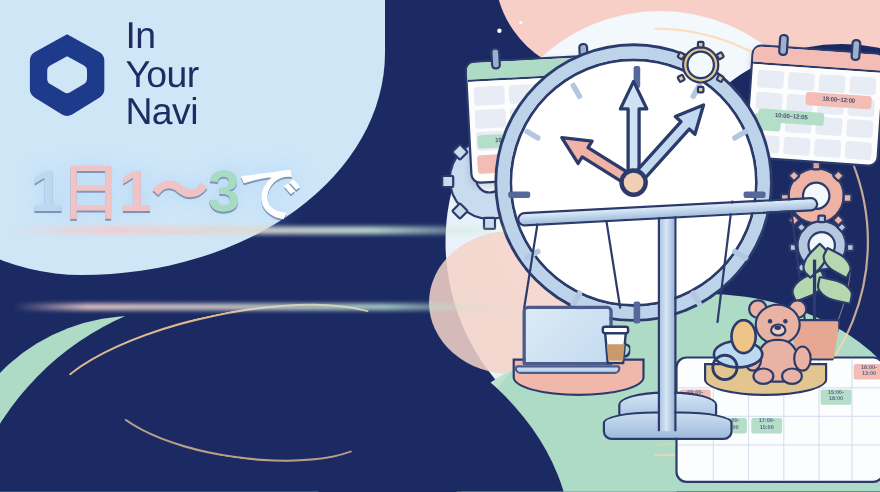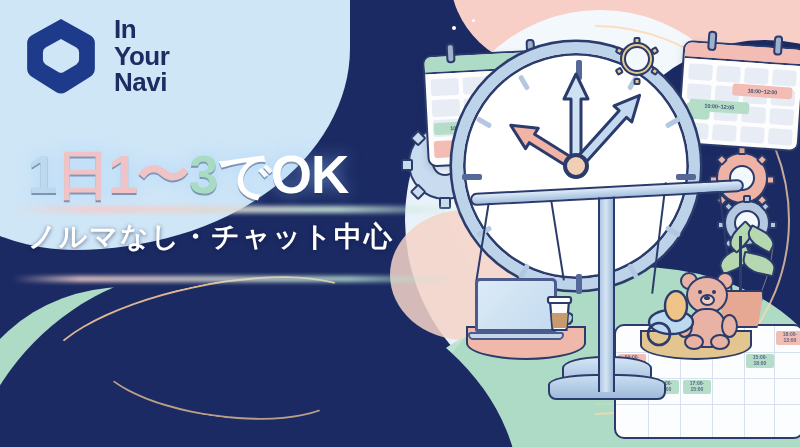--- a/index.html
+++ b/index.html
@@ -83,21 +83,21 @@
     border:2px solid rgba(255,208,150,.6);
     border-radius:50%;transform:rotate(8deg);
     border-color:transparent transparent rgba(255,208,150,.7) transparent;
   }
   .spark{position:absolute;background:#fff;border-radius:50%;}
 
   
   .logo-wrap{position:absolute;left:22px;top:16px;display:flex;align-items:center;gap:14px;z-index:40;}
   .logo-hex{width:78px;height:80px;flex:none;}
   .logo-text{
-    color:#1e2c63;font-weight:700;line-height:1.02;font-size:26px;letter-spacing:-.5px;
+    color:#1e2c63;font-weight:400;line-height:1.02;font-size:34px;letter-spacing:-.5px;
   }
   .logo-text div{display:block;}
 
   
   .copy{position:absolute;left:28px;top:148px;z-index:45;}
   .line1{
     font-size:53px;font-weight:900;line-height:1;letter-spacing:-1px;
     white-space:nowrap;display:flex;align-items:baseline;
     text-shadow:0 0 16px rgba(150,200,255,.55),0 2px 0 rgba(20,30,70,.45);
   }
@@ -439,23 +439,21 @@
   <div class="underglow2" data-name="headline-underglow-2"></div>
 
   <div class="copy" data-name="headline-block">
     <div class="line1" data-name="headline-line-1">
       <span class="c-blue" data-name="headline-seg-1">1</span>
       <span class="c-pink" data-name="headline-seg-2">日</span>
       <span class="c-pink" data-name="headline-seg-3">1</span>
       <span class="c-pink" data-name="headline-seg-4">〜</span>
       <span class="c-mint" data-name="headline-seg-5">3</span>
       <span class="c-white" data-name="headline-seg-7">で</span>
-      <span class="c-white" data-name="headline-seg-8">OK</span>
     </div>
-    <div class="line3" data-name="headline-line-3">ノルマなし・チャット中心</div>
   </div>
 
   <div class="logo-wrap" data-name="brand-logo">
     <svg class="logo-hex" data-name="hexagon-ring-logo-icon" viewBox="0 0 100 104">
       <path d="M50 4 L88 25 a12 12 0 0 1 6 10 v34 a12 12 0 0 1 -6 10 L56 99 a12 12 0 0 1 -12 0 L12 79 a12 12 0 0 1 -6 -10 V35 a12 12 0 0 1 6 -10 Z" fill="#1e3a8a"></path>
       <path d="M50 30 L70 41 a7 7 0 0 1 3.5 6 v10 a7 7 0 0 1 -3.5 6 L53 73 a7 7 0 0 1 -6 0 L30 63 a7 7 0 0 1 -3.5 -6 V47 a7 7 0 0 1 3.5 -6 Z" fill="#cfe6f7"></path>
     </svg>
     <div class="logo-text" data-name="brand-name">
       <div data-name="brand-name-line-1">In</div>
       <div data-name="brand-name-line-2">Your</div>

